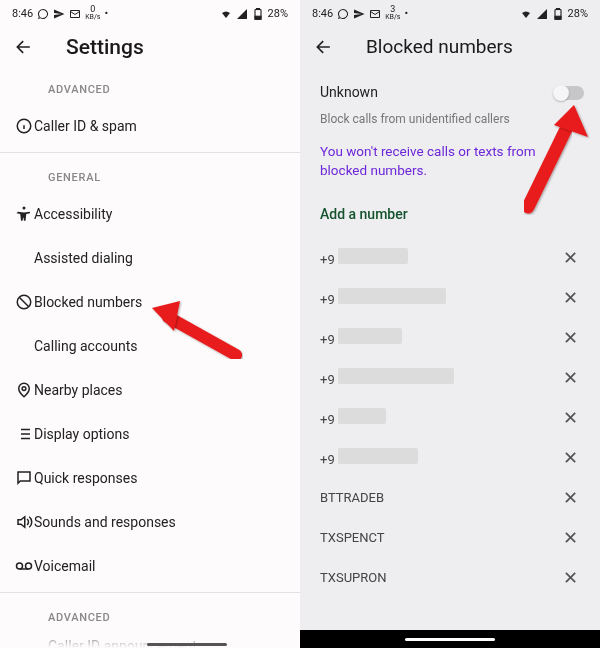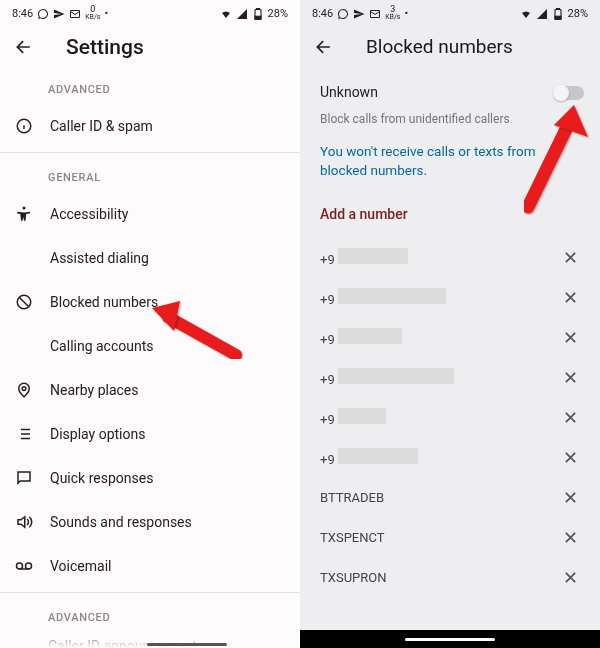--- a/index.html
+++ b/index.html
@@ -19,35 +19,35 @@
     .header { display: flex; align-items: center; gap: 32px; padding: 10px 14px 14px; }
     .pane-left .header .title { font-size: 21px; font-weight: 500; color: #1a1a1a; }
     .pane-right .header .title { font-size: 19px; font-weight: 400; color: #1a1a1a; }
     .back { width: 20px; height: 20px; display: flex; align-items: center; }
 
     
     .section-label { font-size: 11px; color: #888; letter-spacing: 0.7px; padding: 14px 20px 8px 48px; font-weight: 500; }
     .section-label.first { padding-top: 10px; }
 
     
-    .row { display: flex; align-items: center; padding: 12px 18px 12px 14px; gap: 16px; font-size: 14px; color: #222; }
+    .row { display: flex; align-items: center; padding: 12px 18px 12px 14px; font-size: 14px; color: #222; }
     .row .ic { width: 20px; height: 20px; display: flex; align-items: center; justify-content: center; flex-shrink: 0; }
     .row .lbl { flex: 1; }
     .divider { height: 1px; background: #e3e1e2; margin: 4px 0; }
 
     
     .toggle-row { display: flex; align-items: flex-start; justify-content: space-between; padding: 12px 16px 12px 20px; }
     .toggle-row .txt { flex: 1; }
     .toggle-row .t1 { font-size: 14px; color: #222; margin-bottom: 0; }
     .toggle-row .t2 { font-size: 12px; color: #777; margin-top: 12px; }
     .toggle { width: 30px; height: 14px; background: #c7c6c8; border-radius: 8px; position: relative; margin-top: 2px; }
     .toggle::after { content: ""; position: absolute; width: 16px; height: 16px; background: #f5f4f6; border-radius: 50%; top: -1px; left: -1px; box-shadow: 0 1px 2px rgba(0,0,0,0.25); }
 
-    .info-txt { font-size: 13.5px; color: #0369a1; line-height: 1.4; padding: 4px 20px 18px; }
-    .add-num { font-size: 14px; color: #7f1d1d; font-weight: 500; padding: 8px 20px 16px; }
+    .info-txt { font-size: 13.5px; color: #6d28d9; line-height: 1.4; padding: 4px 20px 18px; }
+    .add-num { font-size: 14px; color: #14532d; font-weight: 500; padding: 8px 20px 16px; }
 
     .bl-row { display: flex; align-items: center; justify-content: space-between; padding: 7px 18px 7px 20px; font-size: 13px; color: #444; }
     .bl-row .num { flex: 1; }
     .blur { display: inline-block; height: 16px; background: #dddcdd; border-radius: 2px; }
     .close-x { font-size: 18px; color: #555; padding: 4px; line-height: 1; }
 
     
     .arrow { position: absolute; pointer-events: none; }
 
     

